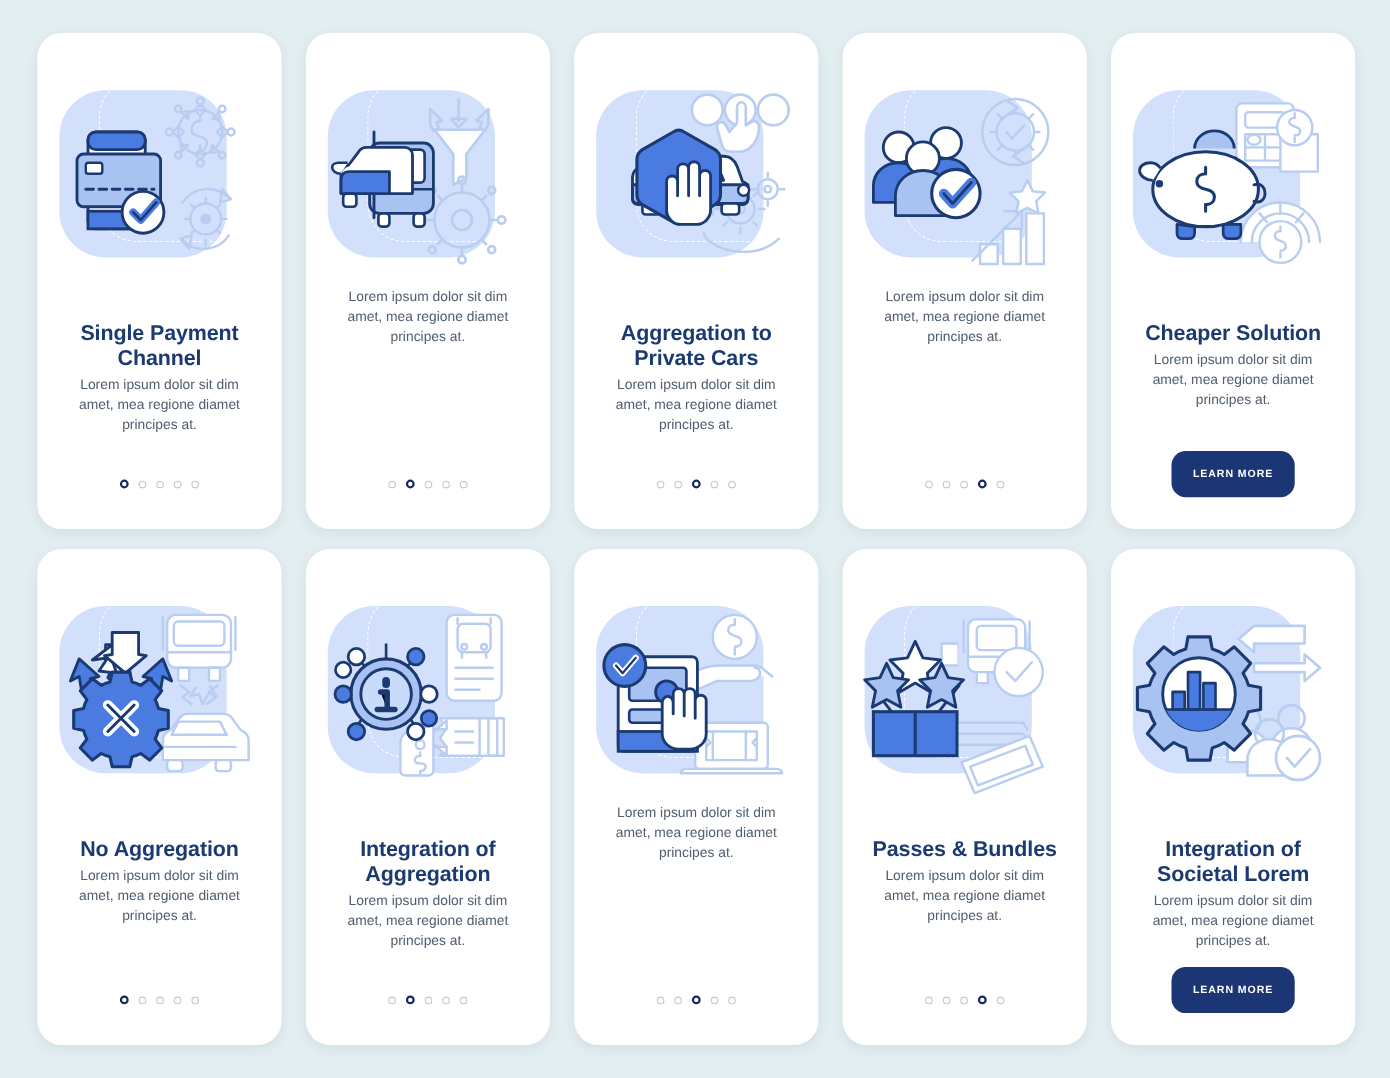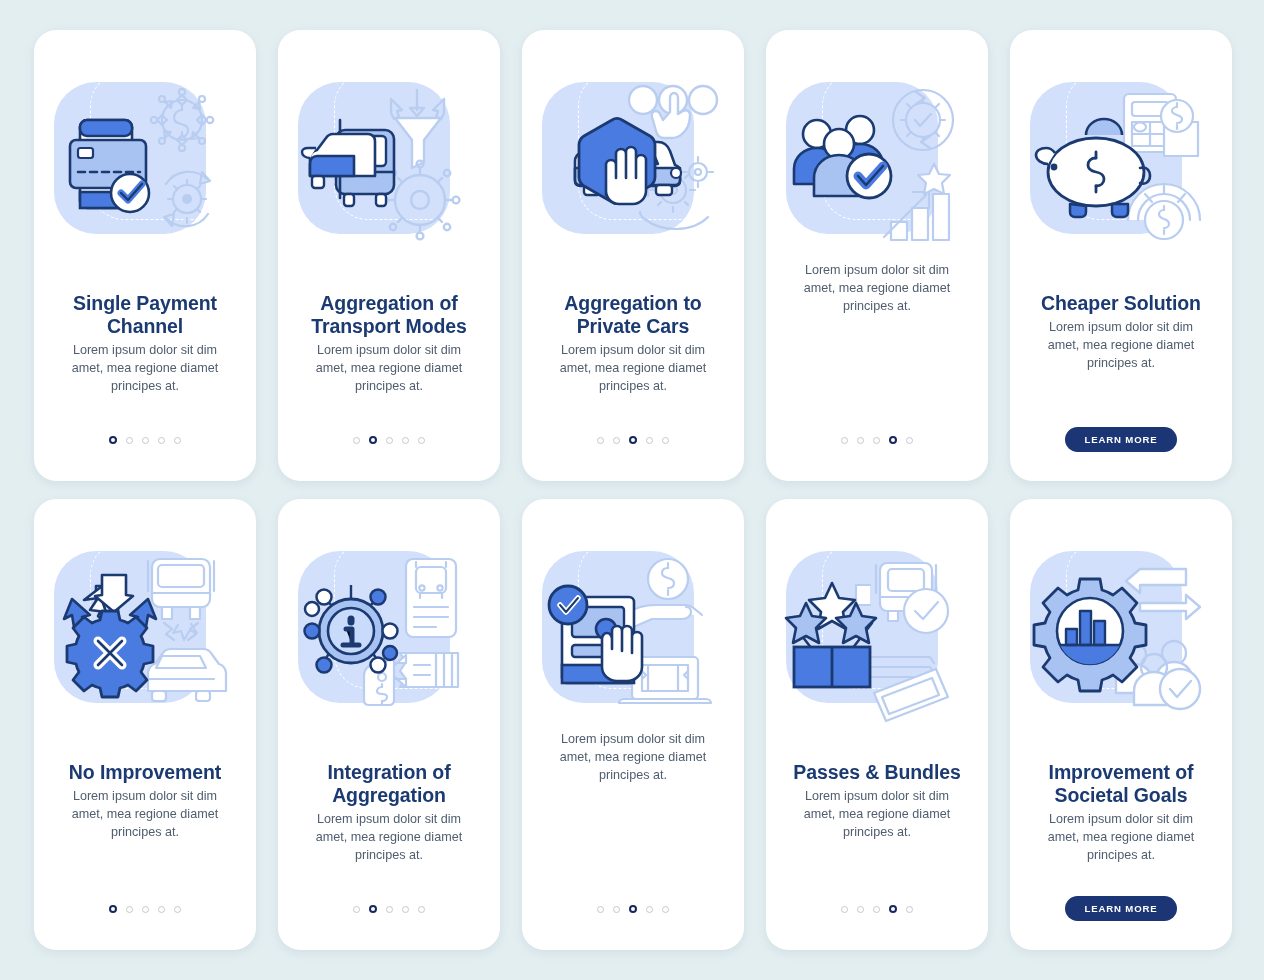--- a/index.html
+++ b/index.html
@@ -121,21 +121,21 @@
   }
 
   .dot.active {
     width: 8.5px;
     height: 8.5px;
     border: 2.4px solid #16285c;
   }
 
   
   .cta {
-    height: 25px;
+    height: 42px;
     min-width: 112px;
     padding: 0 18px;
     border-radius: 13px;
     background: #1b3575;
     color: #ffffff;
     font-size: 9.6px;
     font-weight: bold;
     letter-spacing: 0.85px;
     display: flex;
     align-items: center;
@@ -233,21 +233,20 @@
     <rect x="48" y="122" width="10" height="12" rx="3" fill="#ffffff" stroke="#1b3a72" stroke-width="2.4"></rect>
     <rect x="80" y="122" width="10" height="12" rx="3" fill="#ffffff" stroke="#1b3a72" stroke-width="2.4"></rect>
     <path d="M44 48v78" stroke="#1b3a72" stroke-width="2.6" stroke-linecap="round"></path>
     <path d="M14 104V86c0-4 3-7 7-8l9-12c2-3 4-4 7-4h35c4 0 7 3 7 7v35z" fill="#ffffff" stroke="#1b3a72" stroke-width="2.6" stroke-linejoin="round"></path>
     <path d="M14 92v12h44V84H21c-4 0-7 3-7 8z" fill="#4a7be0" stroke="#1b3a72" stroke-width="2.6" stroke-linejoin="round"></path>
     <rect x="16" y="104" width="12" height="12" rx="3" fill="#ffffff" stroke="#1b3a72" stroke-width="2.4"></rect>
     <path d="M14 86c-5 0-8-3-8-6 0-2 2-4 6-4h8" fill="#ffffff" stroke="#1b3a72" stroke-width="2.4"></path>
   </g>
           </svg>
         </div>
-        <div class="title">Aggregation of Transport Modes</div>
         <div class="desc">Lorem ipsum dolor sit dim amet, mea regione diamet principes at.</div>
         <div class="spacer"></div>
         <div class="dots">
           <span class="dot"></span>
           <span class="dot active"></span>
           <span class="dot"></span>
           <span class="dot"></span>
           <span class="dot"></span>
         </div>
       </div>
@@ -413,21 +412,21 @@
     <path d="M20 58l18 16-8 2 4 8-12 2-2-12-8 4z" fill="#4a7be0" stroke="#1b3a72" stroke-width="2.6" stroke-linejoin="round"></path>
     <path d="M96 58L78 74l8 2-4 8 12 2 2-12 8 4z" fill="#4a7be0" stroke="#1b3a72" stroke-width="2.6" stroke-linejoin="round"></path>
     <g transform="translate(58,112)">
       <path d="M-8 -42 h16 l2 9 a32 32 0 0 1 8 3 l8-6 11 11 -6 8 a32 32 0 0 1 3 8 l9 2 v16 l-9 2 a32 32 0 0 1 -3 8 l6 8 -11 11 -8-6 a32 32 0 0 1 -8 3 l-2 9 h-16 l-2-9 a32 32 0 0 1 -8-3 l-8 6 -11-11 6-8 a32 32 0 0 1 -3-8 l-9-2 v-16 l9-2 a32 32 0 0 1 3-8 l-6-8 11-11 8 6 a32 32 0 0 1 8-3z" fill="#4a7be0" stroke="#1b3a72" stroke-width="2.8" stroke-linejoin="round"></path>
       <path d="M-12 -12l24 24M12 -12l-24 24" stroke="#ffffff" stroke-width="9" stroke-linecap="round"></path>
       <path d="M-12 -12l24 24M12 -12l-24 24" stroke="#1b3a72" stroke-width="2.6" stroke-linecap="round"></path>
     </g>
   </g>
           </svg>
         </div>
-        <div class="title">No Improvement</div>
+        <div class="title">No Aggregation</div>
         <div class="desc">Lorem ipsum dolor sit dim amet, mea regione diamet principes at.</div>
         <div class="spacer"></div>
         <div class="dots">
           <span class="dot active"></span>
           <span class="dot"></span>
           <span class="dot"></span>
           <span class="dot"></span>
           <span class="dot"></span>
         </div>
       </div>
@@ -592,19 +591,19 @@
     <path d="M-30 8a33 33 0 0 0 60 0z" fill="#4a7be0"></path>
     <g fill="#4a7be0" stroke="#1b3a72" stroke-width="2.4" stroke-linejoin="round">
       <rect x="-24" y="-8" width="11" height="16"></rect>
       <rect x="-10" y="-26" width="11" height="34"></rect>
       <rect x="4" y="-16" width="11" height="24"></rect>
     </g>
     <path d="M-30 8h60" stroke="#1b3a72" stroke-width="2.4"></path>
   </g>
           </svg>
         </div>
-        <div class="title">Improvement of Societal Goals</div>
+        <div class="title">Integration of Societal Lorem</div>
         <div class="desc">Lorem ipsum dolor sit dim amet, mea regione diamet principes at.</div>
         <div class="spacer"></div>
         <button class="cta">LEARN MORE</button>
       </div>
     </div>
 </div>
 
 </body></html>

